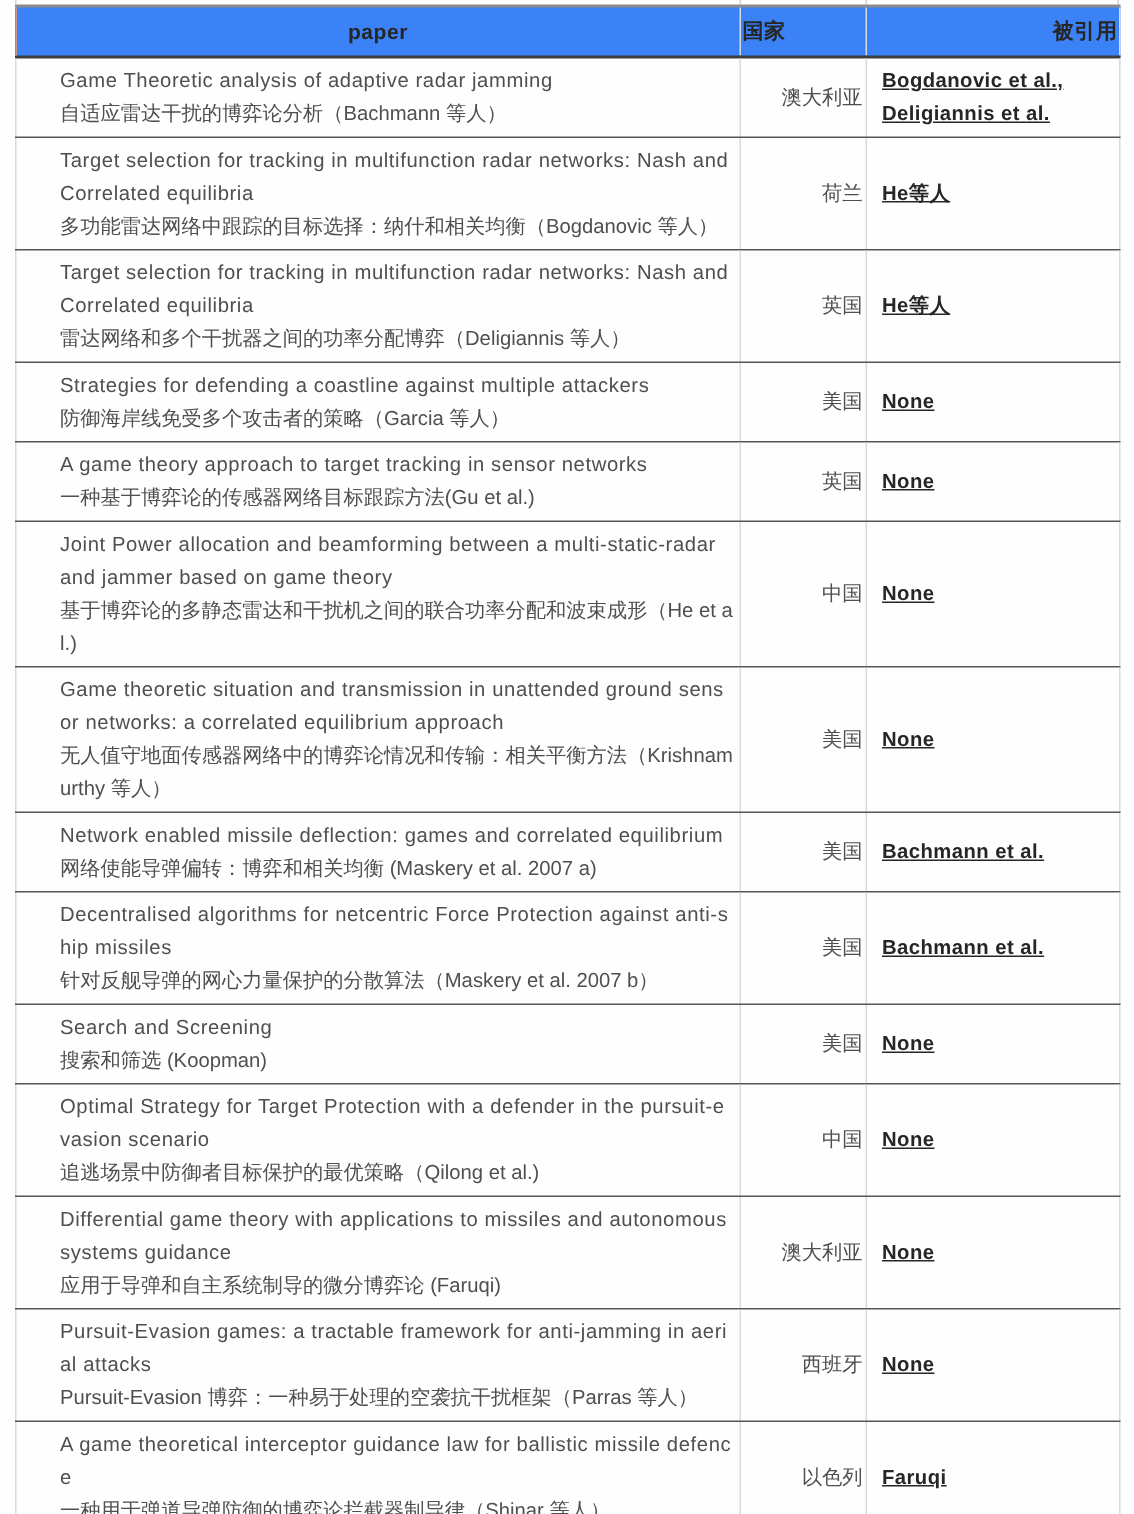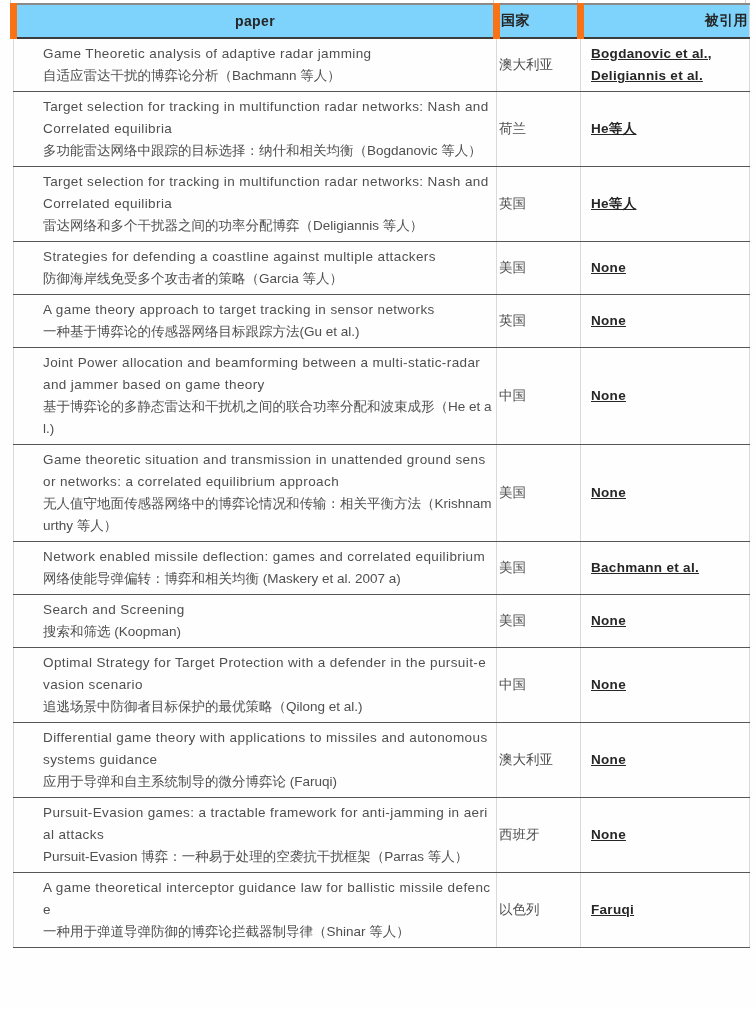--- a/index.html
+++ b/index.html
@@ -38,27 +38,27 @@
     width: 736px;
     margin: 0 10px;
     border-top: 2px solid #8a8a8a;
     border-bottom: 1px solid #7e7e7e;
   }
   col.c-paper   { width: 483px; }
   col.c-country { width: 84px; }
   col.c-cited   { width: 169px; }
 
   th {
-    background: #7dd3fc;
+    background: #3b82f6;
     height: 34px;
     font-size: 14px;
     font-weight: bold;
     color: #262626;
     border-bottom: 2px solid #3d3d3d;
-    border-left: 7px solid #f97316;
+    border-left: 1px solid #f97316;
     border-right: 1px solid #dadada;
     letter-spacing: 0.4px;
     box-sizing: border-box;
   }
   th.th-paper   { text-align: center; }
   th.th-country { text-align: left; }
   th.th-cited   { text-align: right; padding-left: 26px; }
 
   td {
     border-bottom: 1px solid #565656;
@@ -74,21 +74,21 @@
     padding: 4px 4px 4px 29px;
   }
   td.td-paper .en {
     word-break: break-all;
     letter-spacing: 0.4px;
   }
   td.td-paper .zh {
     word-break: break-all;
   }
   td.td-country {
-    text-align: left;
+    text-align: right;
     padding: 4px 2px;
   }
   td.td-cited {
     font-weight: bold;
     color: #262626;
     padding: 4px 12px 4px 10px;
     letter-spacing: 0.3px;
     word-break: normal;
     text-decoration: underline;
   }
@@ -183,20 +183,28 @@
 
   <tr class="row">
     <td class="td-paper">
       <div class="en">Network enabled missile deflection: games and correlated equilibrium</div>
       <div class="zh">网络使能导弹偏转：博弈和相关均衡 (Maskery et al. 2007 a)</div>
     </td>
     <td class="td-country">美国</td>
     <td class="td-cited">Bachmann et al.</td>
   </tr>
 
+  <tr class="row">
+    <td class="td-paper">
+      <div class="en">Decentralised algorithms for netcentric Force Protection against anti-ship missiles</div>
+      <div class="zh">针对反舰导弹的网心力量保护的分散算法（Maskery et al. 2007 b）</div>
+    </td>
+    <td class="td-country">美国</td>
+    <td class="td-cited">Bachmann et al.</td>
+  </tr>
 
   <tr class="row">
     <td class="td-paper">
       <div class="en">Search and Screening</div>
       <div class="zh">搜索和筛选 (Koopman)</div>
     </td>
     <td class="td-country">美国</td>
     <td class="td-cited">None</td>
   </tr>
 

